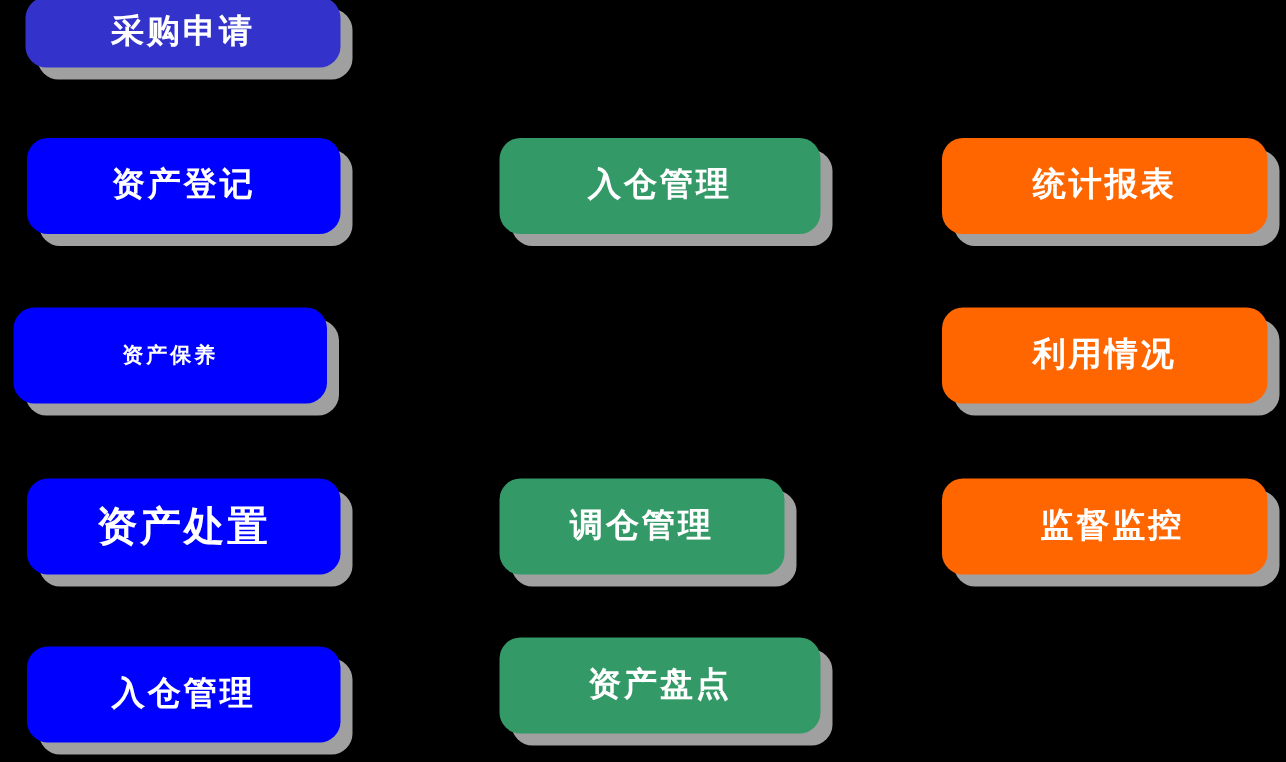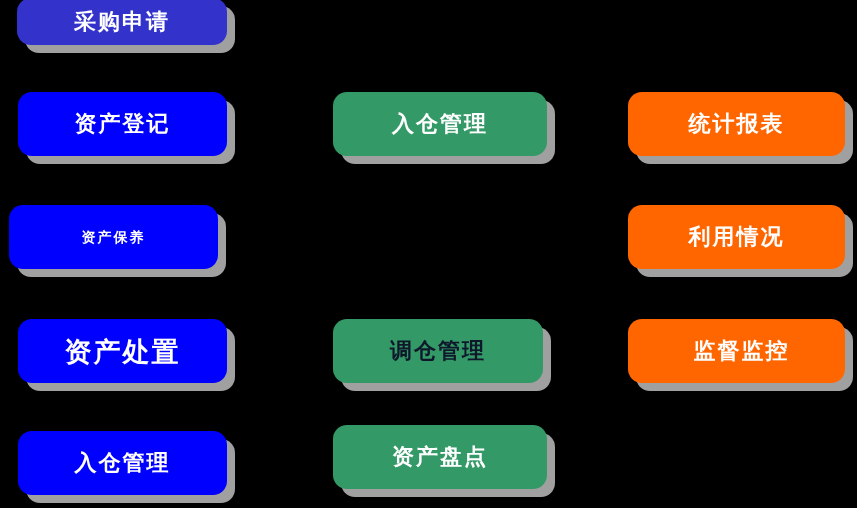--- a/index.html
+++ b/index.html
@@ -55,21 +55,21 @@
     </div>
     <div class="module-btn" style="left: 18px; top: 319px; width: 209px; height: 64px; background: rgb(0, 0, 255); color: rgb(255, 255, 255); font-size: 27px; box-shadow: rgb(160, 160, 160) 8px 8px 0px 0px;">
       <span class="btn-label">资产处置</span>
     </div>
     <div class="module-btn" style="left: 18px; top: 431px; width: 209px; height: 64px; background: rgb(0, 0, 255); color: rgb(255, 255, 255); font-size: 22px; box-shadow: rgb(160, 160, 160) 8px 8px 0px 0px;">
       <span class="btn-label">入仓管理</span>
     </div>
     <div class="module-btn" style="left: 333px; top: 92px; width: 214px; height: 64px; background: rgb(51, 153, 102); color: rgb(255, 255, 255); font-size: 22px; box-shadow: rgb(160, 160, 160) 8px 8px 0px 0px;">
       <span class="btn-label">入仓管理</span>
     </div>
-    <div class="module-btn" style="left: 333px; top: 319px; width: 210px; height: 64px; background: rgb(51, 153, 102); color: #0f172a; font-size: 22px; box-shadow: rgb(160, 160, 160) 8px 8px 0px 0px;">
+    <div class="module-btn" style="left: 333px; top: 319px; width: 190px; height: 64px; background: rgb(51, 153, 102); color: #ffffff; font-size: 22px; box-shadow: rgb(160, 160, 160) 8px 8px 0px 0px;">
       <span class="btn-label">调仓管理</span>
     </div>
     <div class="module-btn" style="left: 333px; top: 425px; width: 214px; height: 64px; background: rgb(51, 153, 102); color: rgb(255, 255, 255); font-size: 22px; box-shadow: rgb(160, 160, 160) 8px 8px 0px 0px;">
       <span class="btn-label">资产盘点</span>
     </div>
     <div class="module-btn" style="left: 628px; top: 205px; width: 217px; height: 64px; background: rgb(255, 102, 0); color: rgb(255, 255, 255); font-size: 22px; box-shadow: rgb(160, 160, 160) 8px 8px 0px 0px;">
       <span class="btn-label">利用情况</span>
     </div>
     <div class="module-btn" style="left: 628px; top: 92px; width: 217px; height: 64px; background: rgb(255, 102, 0); color: rgb(255, 255, 255); font-size: 22px; box-shadow: rgb(160, 160, 160) 8px 8px 0px 0px;">
       <span class="btn-label">统计报表</span>

